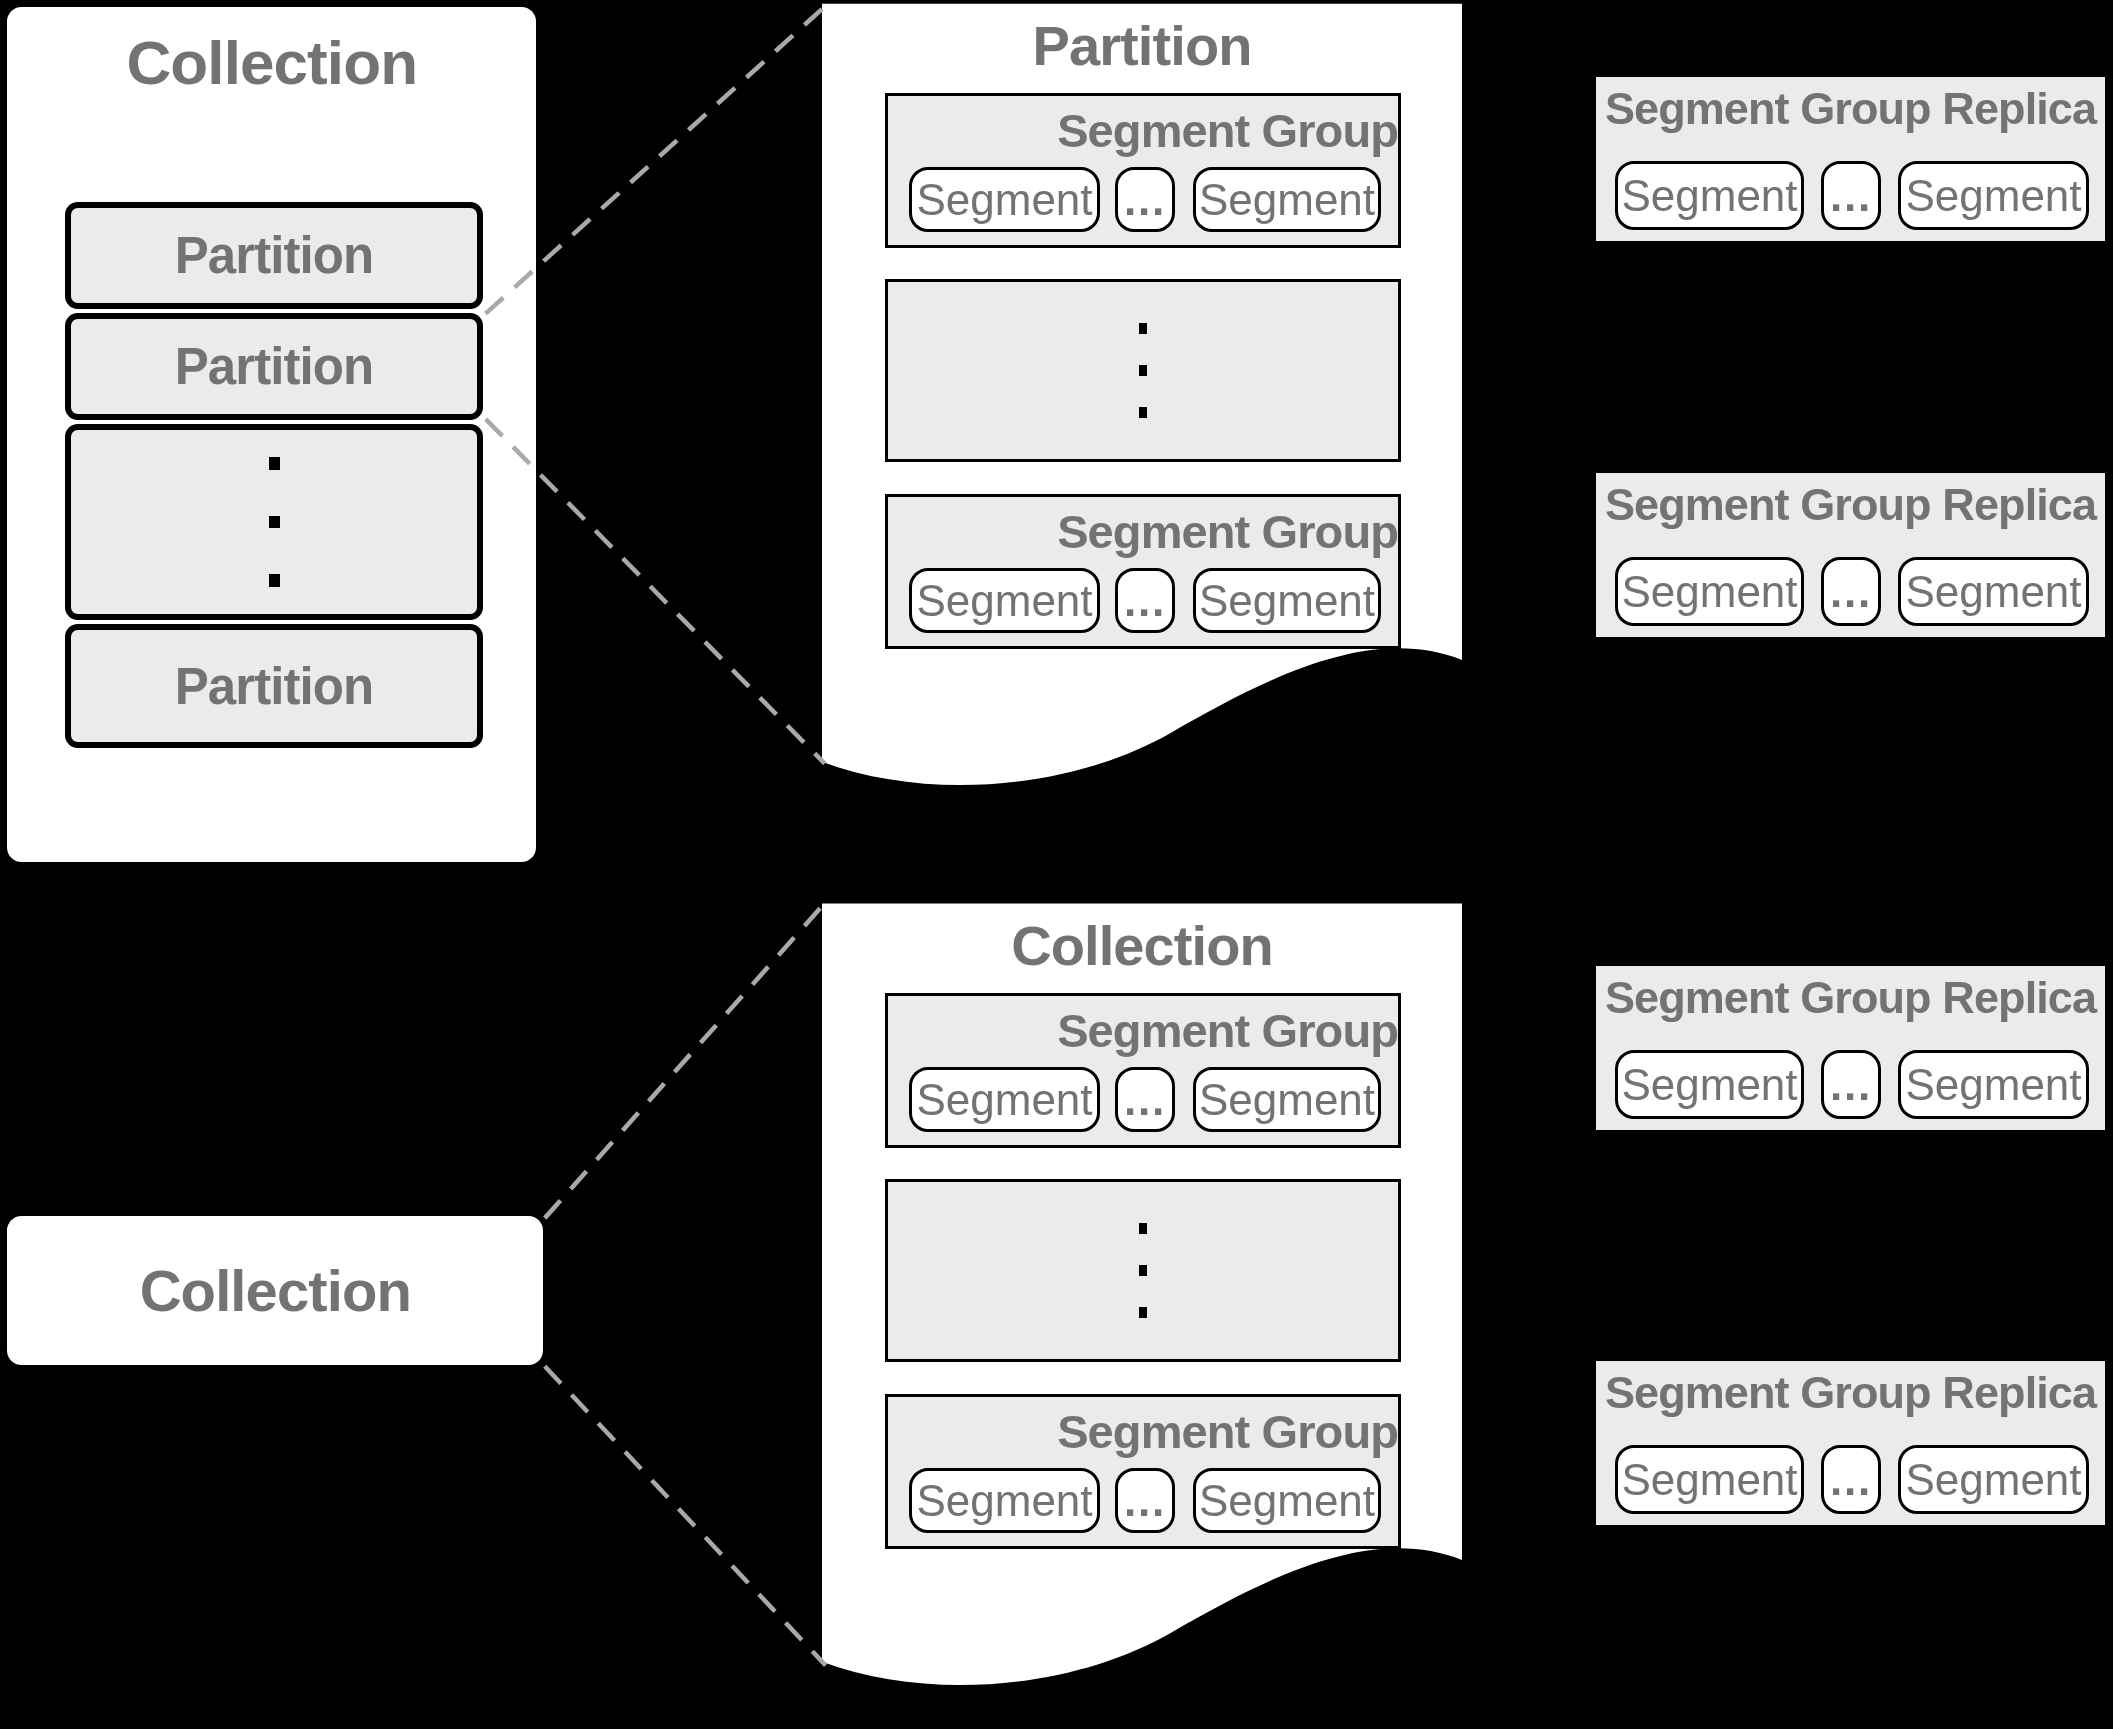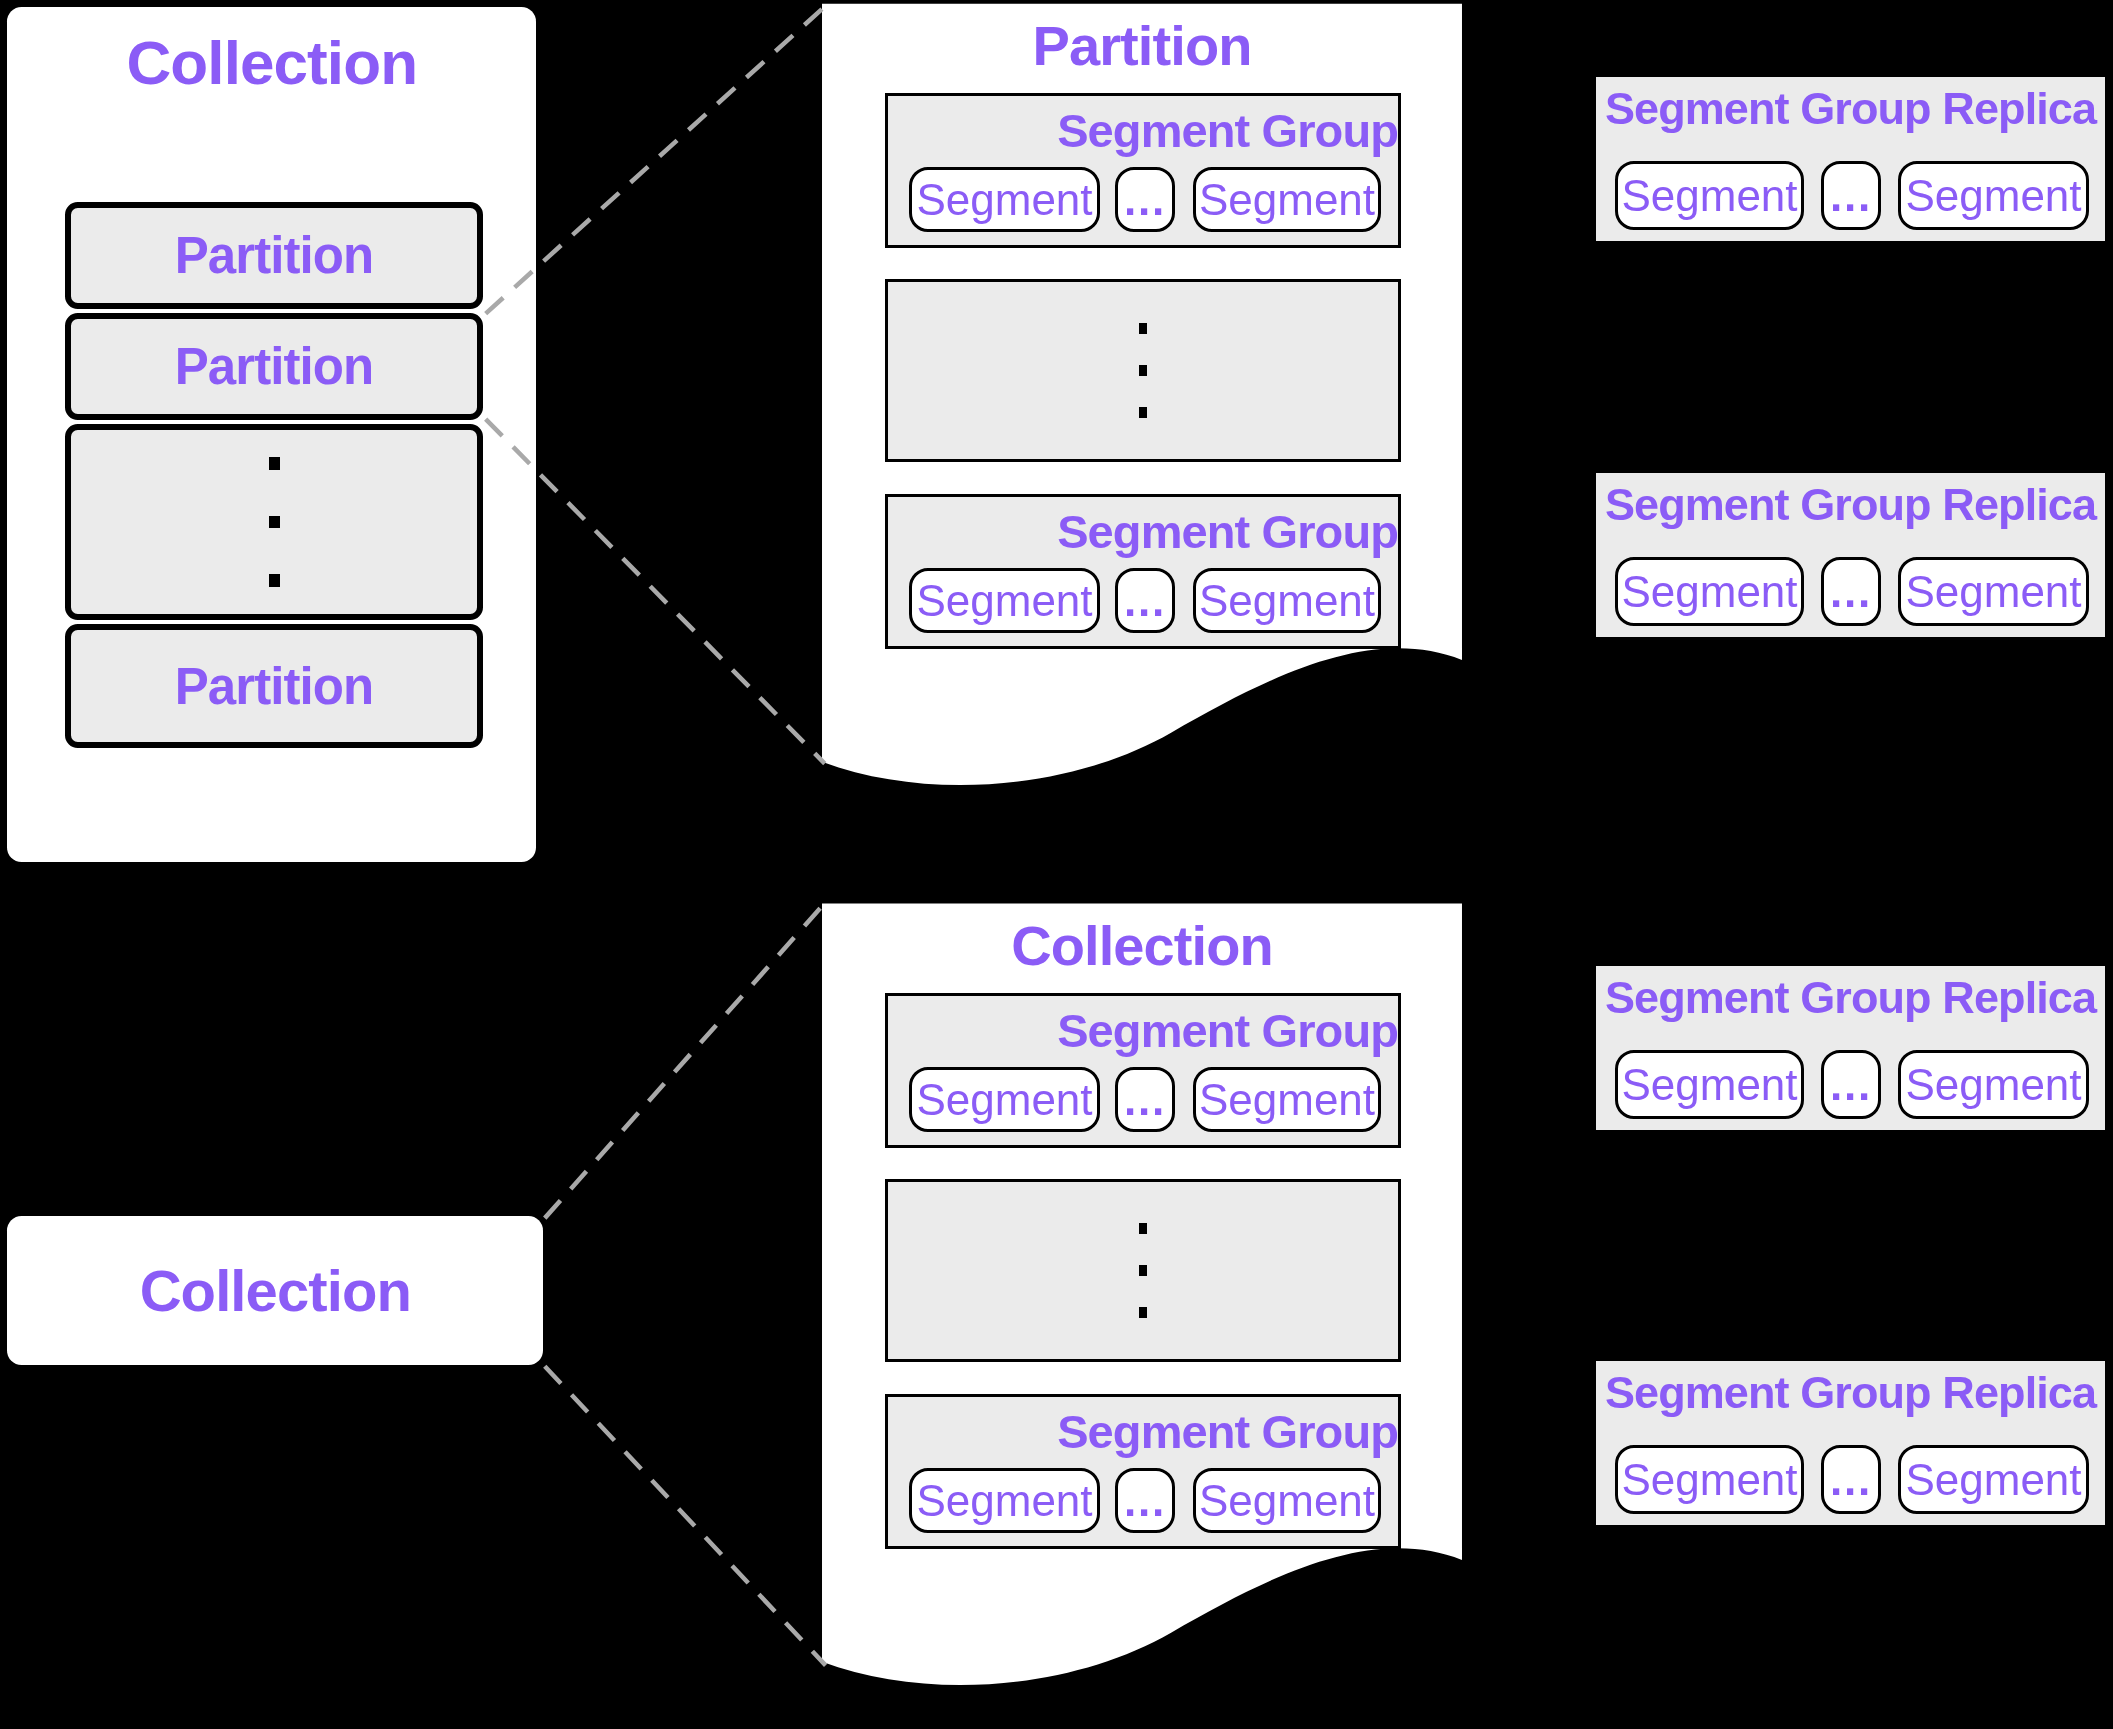--- a/index.html
+++ b/index.html
@@ -1,17 +1,17 @@
 <!DOCTYPE html>
 <html style="font-size:14.5px"><head>
 <meta charset="utf-8">
 <style>
   html,body{margin:0;padding:0;background:#000;}
   #scene{position:relative;width:2114px;height:1729px;background:#000;overflow:hidden;
-         font-family:"Liberation Sans", sans-serif;color:#8b5cf6;}
+         font-family:"Liberation Sans", sans-serif;color:#737373;}
   
   .panel{position:absolute;background:#fff;border-radius:14.5px;z-index:1;}
   .panel-title{position:absolute;width:100%;text-align:center;font-weight:700;
                font-size:62px;letter-spacing:-0.9px;z-index:3;}
   
   .part-box{position:absolute;left:65px;width:418px;box-sizing:border-box;background:#ebebeb;
             border:6.4px solid #000;border-radius:12.7px;display:flex;align-items:center;
             justify-content:center;font-weight:700;font-size:51px;letter-spacing:-0.9px;z-index:3;}
   .vdots{display:flex;flex-direction:column;align-items:center;justify-content:center;}
   .vdots .dot{background:#000;}

